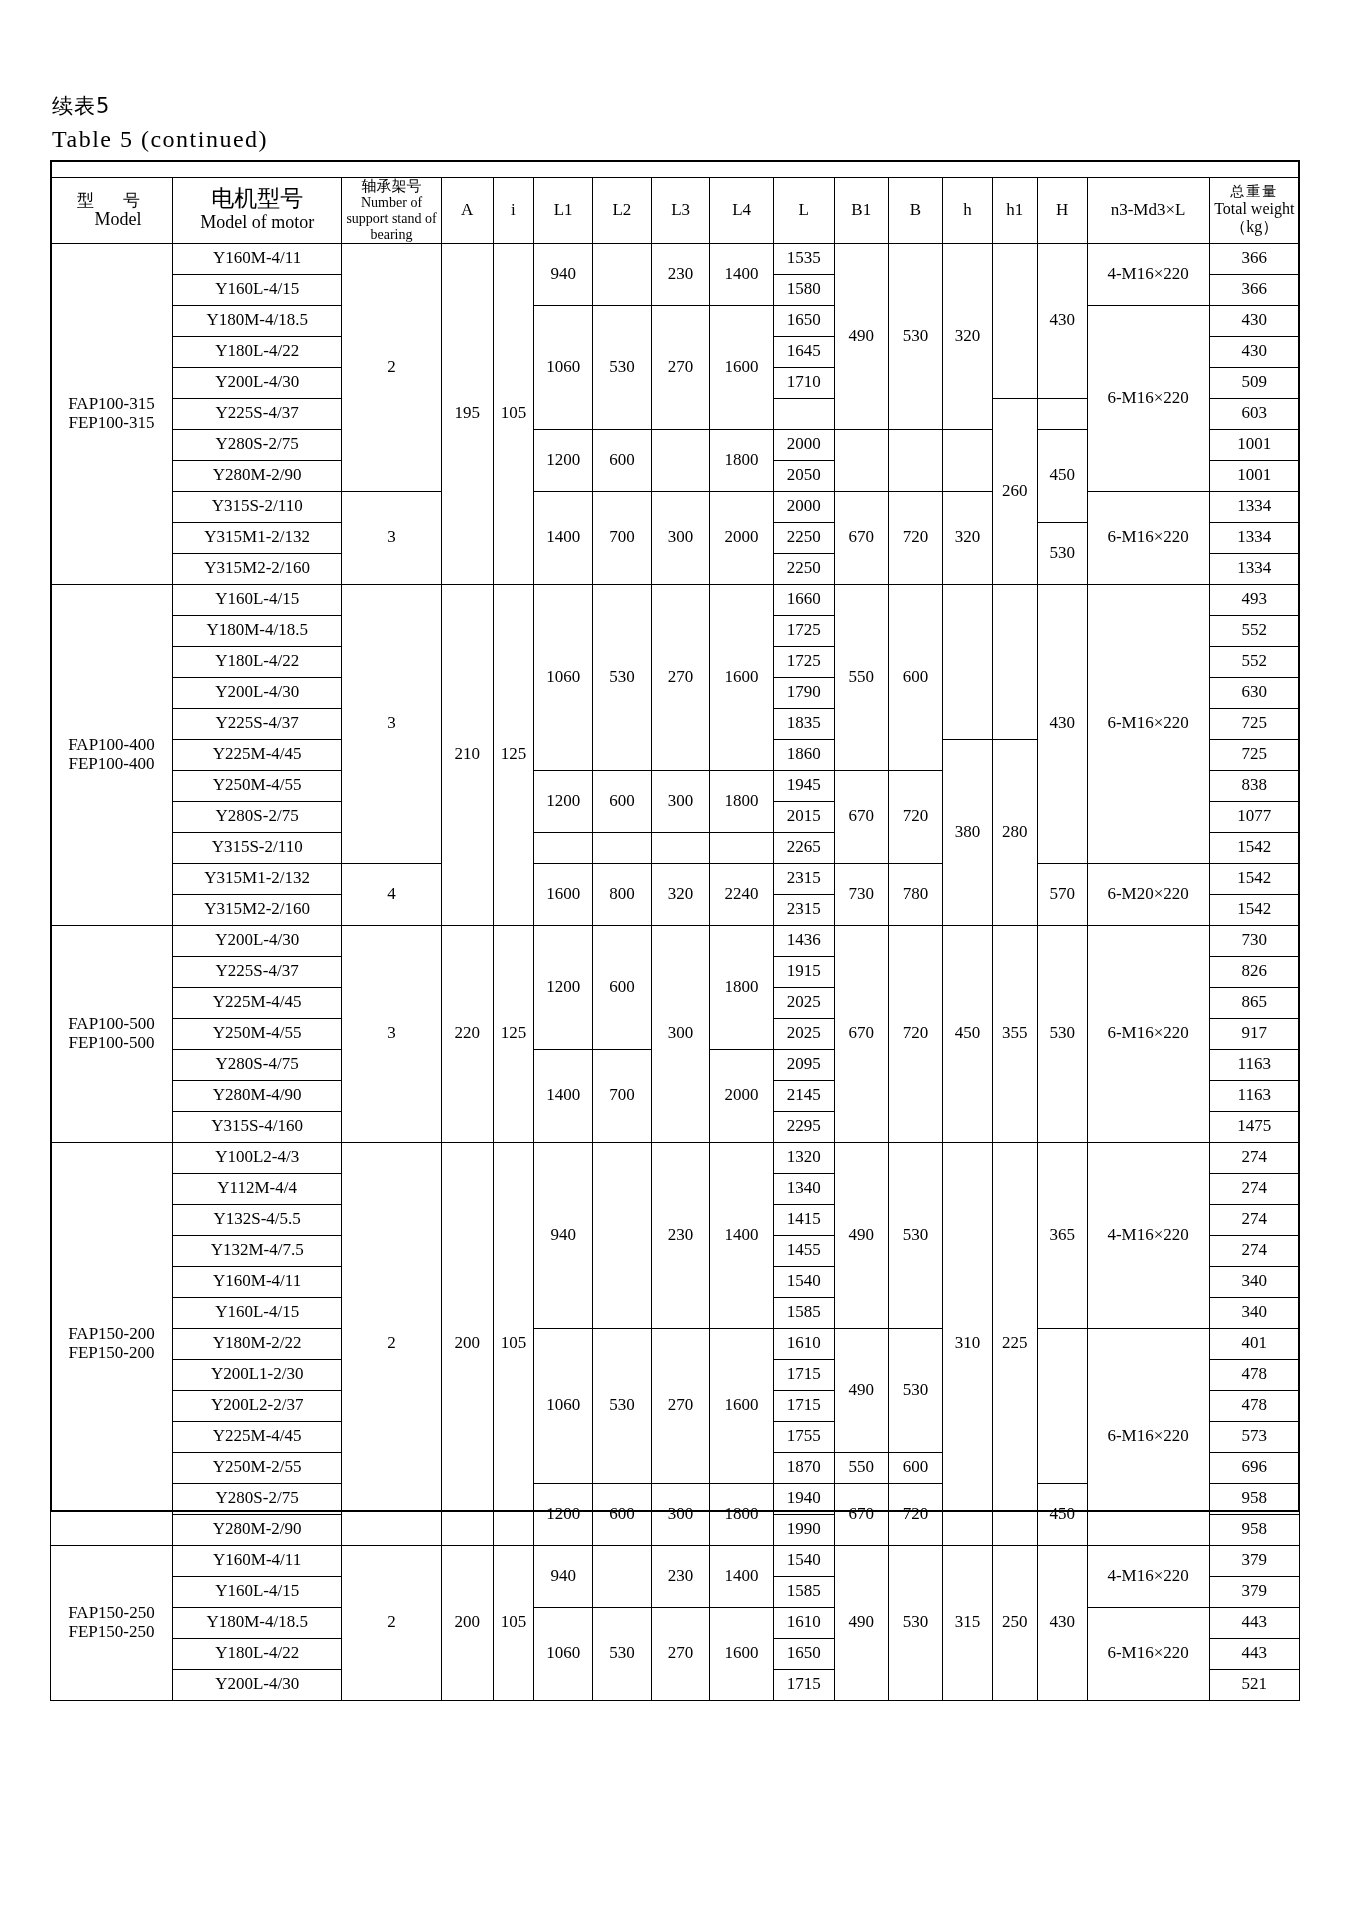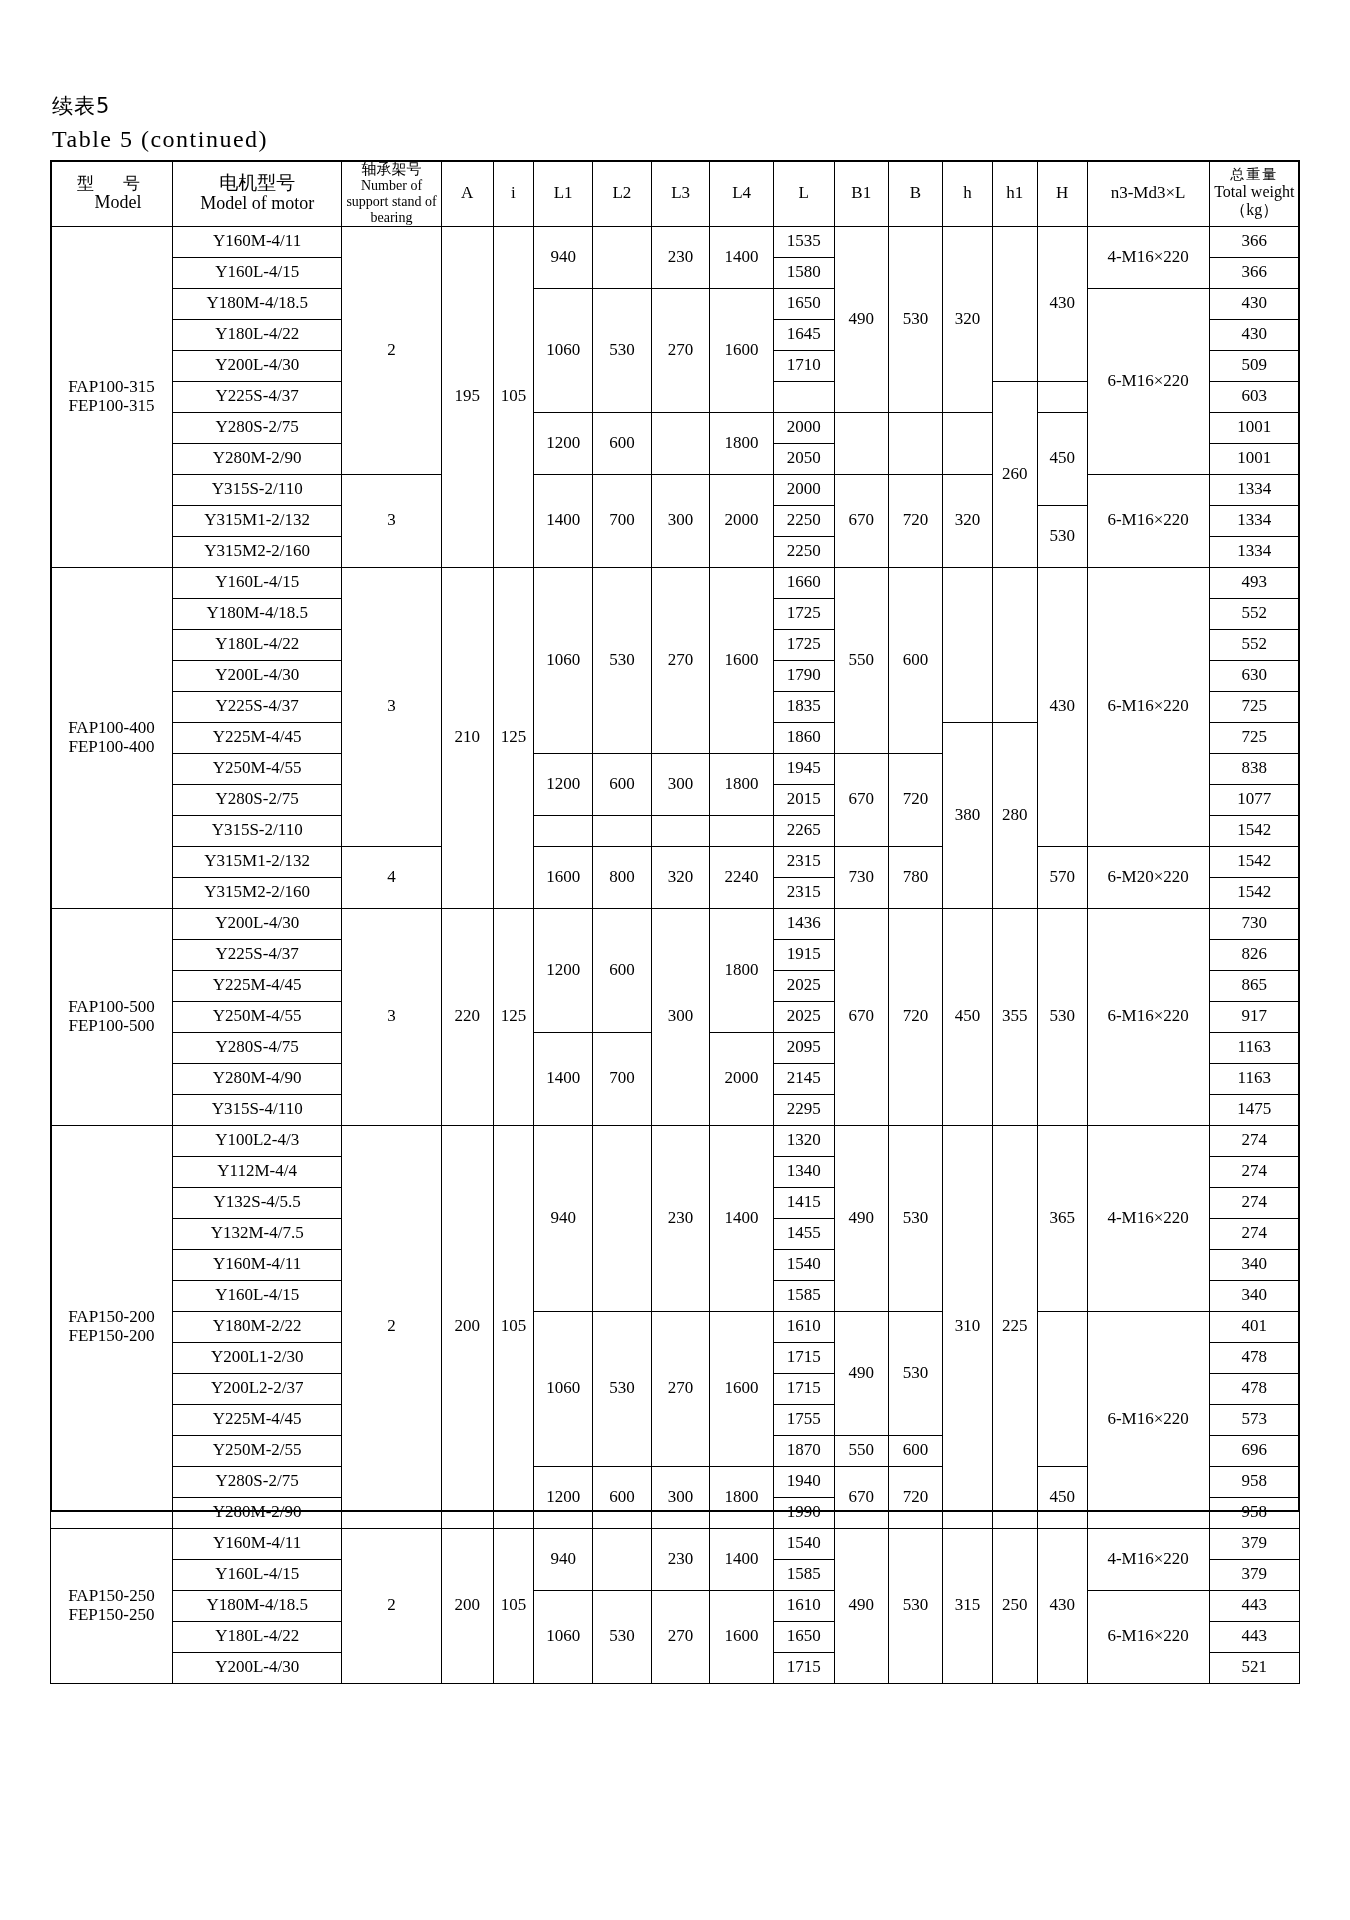--- a/index.html
+++ b/index.html
@@ -32,21 +32,21 @@
     position: absolute;
     left: 52px;
     top: 126px;
     font-family: "Liberation Serif", serif;
     font-size: 24px;
     letter-spacing: 1.5px;
   }
   table.main {
     position: absolute;
     left: 50px;
-    top: 160px;
+    top: 177px;
     border-collapse: collapse;
     table-layout: fixed;
     width: 1250px;
     padding-left: 28px;
   }
   table.main td, table.main th {
     border: 1px solid #000;
     text-align: center;
     vertical-align: middle;
     font-family: "Liberation Serif", serif;
@@ -63,22 +63,22 @@
     font-size: 17px;
     letter-spacing: 6px;
     display: block;
   }
   .hdr-model-en {
     display: block;
     font-size: 18px;
     margin-left: 13px;
   }
   .hdr-motor-cn {
-    font-family: Liberation Serif, serif;
-    font-size: 19px;
+    font-family: Liberation Mono, monospace;
+    font-size: 23px;
     display: block;
   }
   .hdr-motor-en {
     display: block;
     font-size: 18px;
   }
   .hdr-brg-cn {
     font-family: "DejaVu Sans", sans-serif;
     font-size: 15px;
     display: block;
@@ -425,21 +425,21 @@
           <td rowspan="3">2000</td>
           <td>2095</td>
           <td>1163</td>
         </tr>
         <tr class="data-row">
           <td class="motor-cell">Y280M-4/90</td>
           <td>2145</td>
           <td>1163</td>
         </tr>
         <tr class="data-row">
-          <td class="motor-cell">Y315S-4/110</td>
+          <td class="motor-cell">Y315S-4/160</td>
           <td>2295</td>
           <td>1475</td>
         </tr>
         <tr class="data-row grp-border-top">
           <td rowspan="13" class="model-cell">
             <div>FAP150-200</div>
             <div>FEP150-200</div>
           </td>
           <td class="motor-cell">Y100L2-4/3</td>
           <td rowspan="13">2</td>

